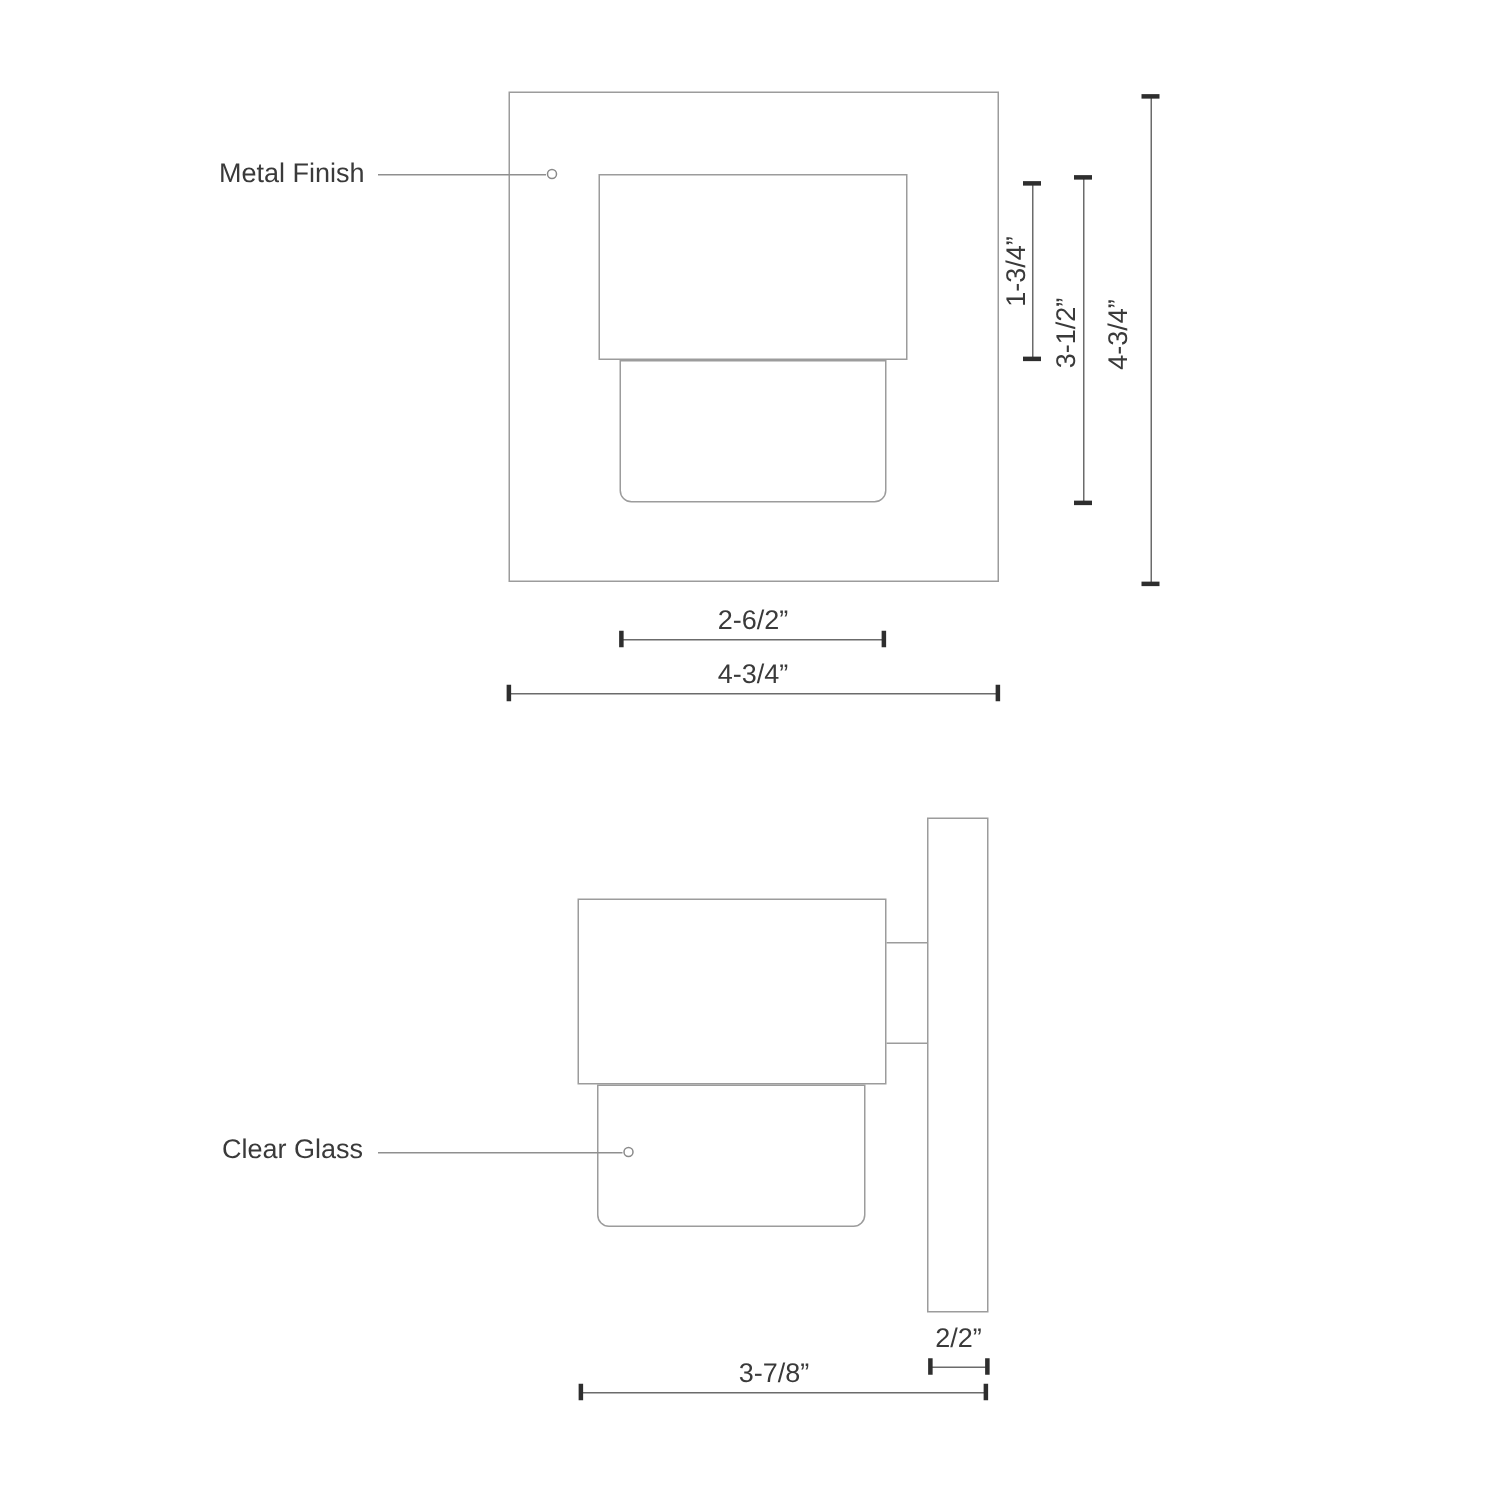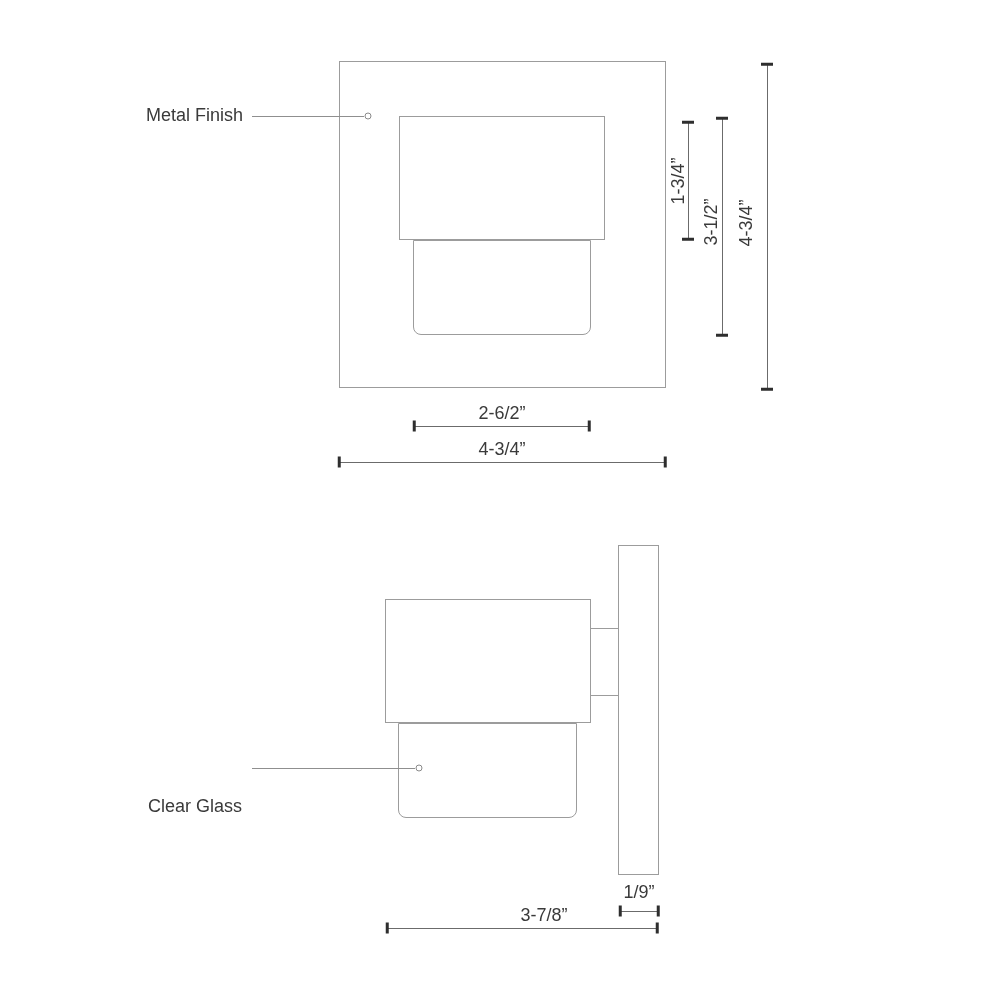--- a/index.html
+++ b/index.html
@@ -63,27 +63,27 @@
   <div class="hline dimline" style="left:339px;top:462px;width:326px;"></div>
   <div class="tick-v" style="left:339px;top:462px;"></div>
   <div class="tick-v" style="left:665px;top:462px;"></div>
 
   <div class="rect" style="left:618px;top:545px;width:41px;height:330px;"></div>
   <div class="rect" style="left:385px;top:599px;width:206px;height:124px;"></div>
   <div class="hline" style="left:591px;top:628px;width:27px;background:#9c9c9c;"></div>
   <div class="hline" style="left:591px;top:695px;width:27px;background:#9c9c9c;"></div>
   <div class="rect glass" style="left:398px;top:723px;width:179px;height:95px;"></div>
 
-  <div class="label" style="left:148px;top:756px;margin-top:40px;">Clear Glass</div>
+  <div class="label" style="left:148px;top:756px;">Clear Glass</div>
   <div class="hline leader" style="left:252px;top:768px;width:163px;"></div>
   <div class="dot" style="left:419px;top:768px;"></div>
 
-  <div class="label dim-label-h" style="left:639px;top:882px;">1/9”</div>
+  <div class="label dim-label-h" style="left:639px;top:882px;">2/2”</div>
   <div class="hline dimline" style="left:620px;top:911px;width:38px;"></div>
   <div class="tick-v" style="left:620px;top:911px;"></div>
   <div class="tick-v" style="left:658px;top:911px;"></div>
 
-  <div class="label dim-label-h" style="left:544px;top:905px;">3-7/8”</div>
+  <div class="label dim-label-h" style="left:516px;top:905px;">3-7/8”</div>
   <div class="hline dimline" style="left:387px;top:928px;width:270px;"></div>
   <div class="tick-v" style="left:387px;top:928px;"></div>
   <div class="tick-v" style="left:657px;top:928px;"></div>
 
 </div>
 
 </body></html>

